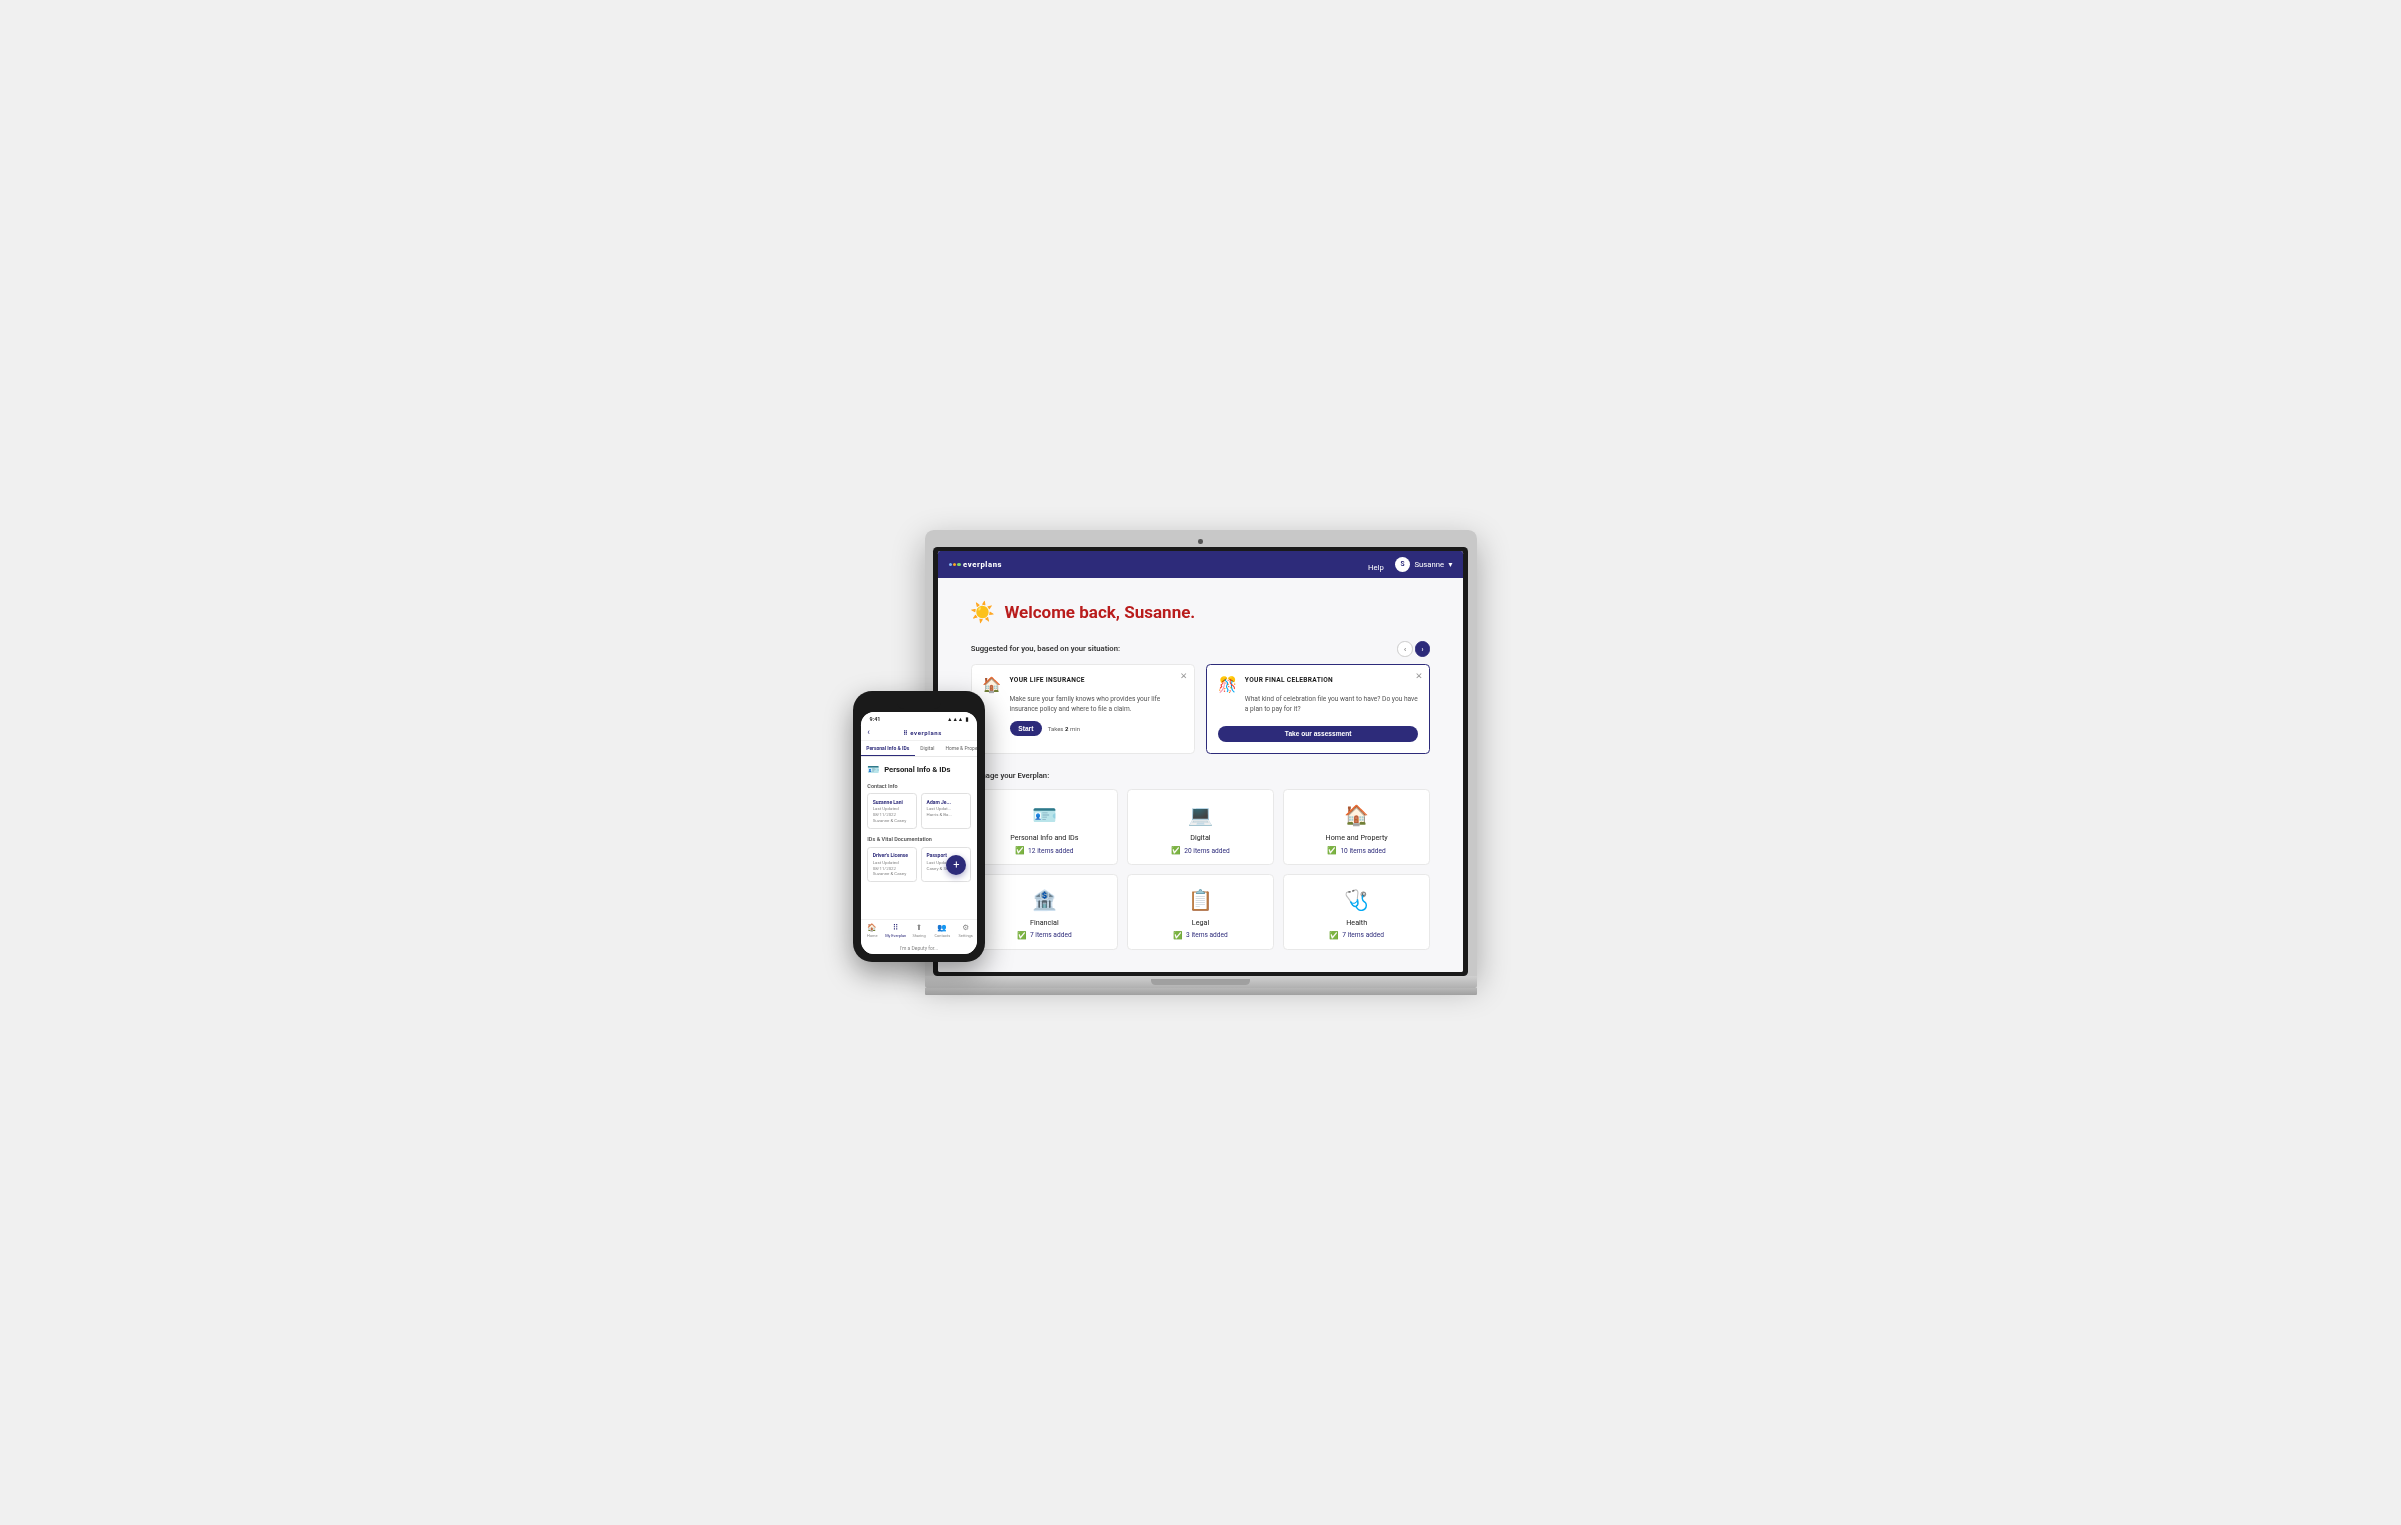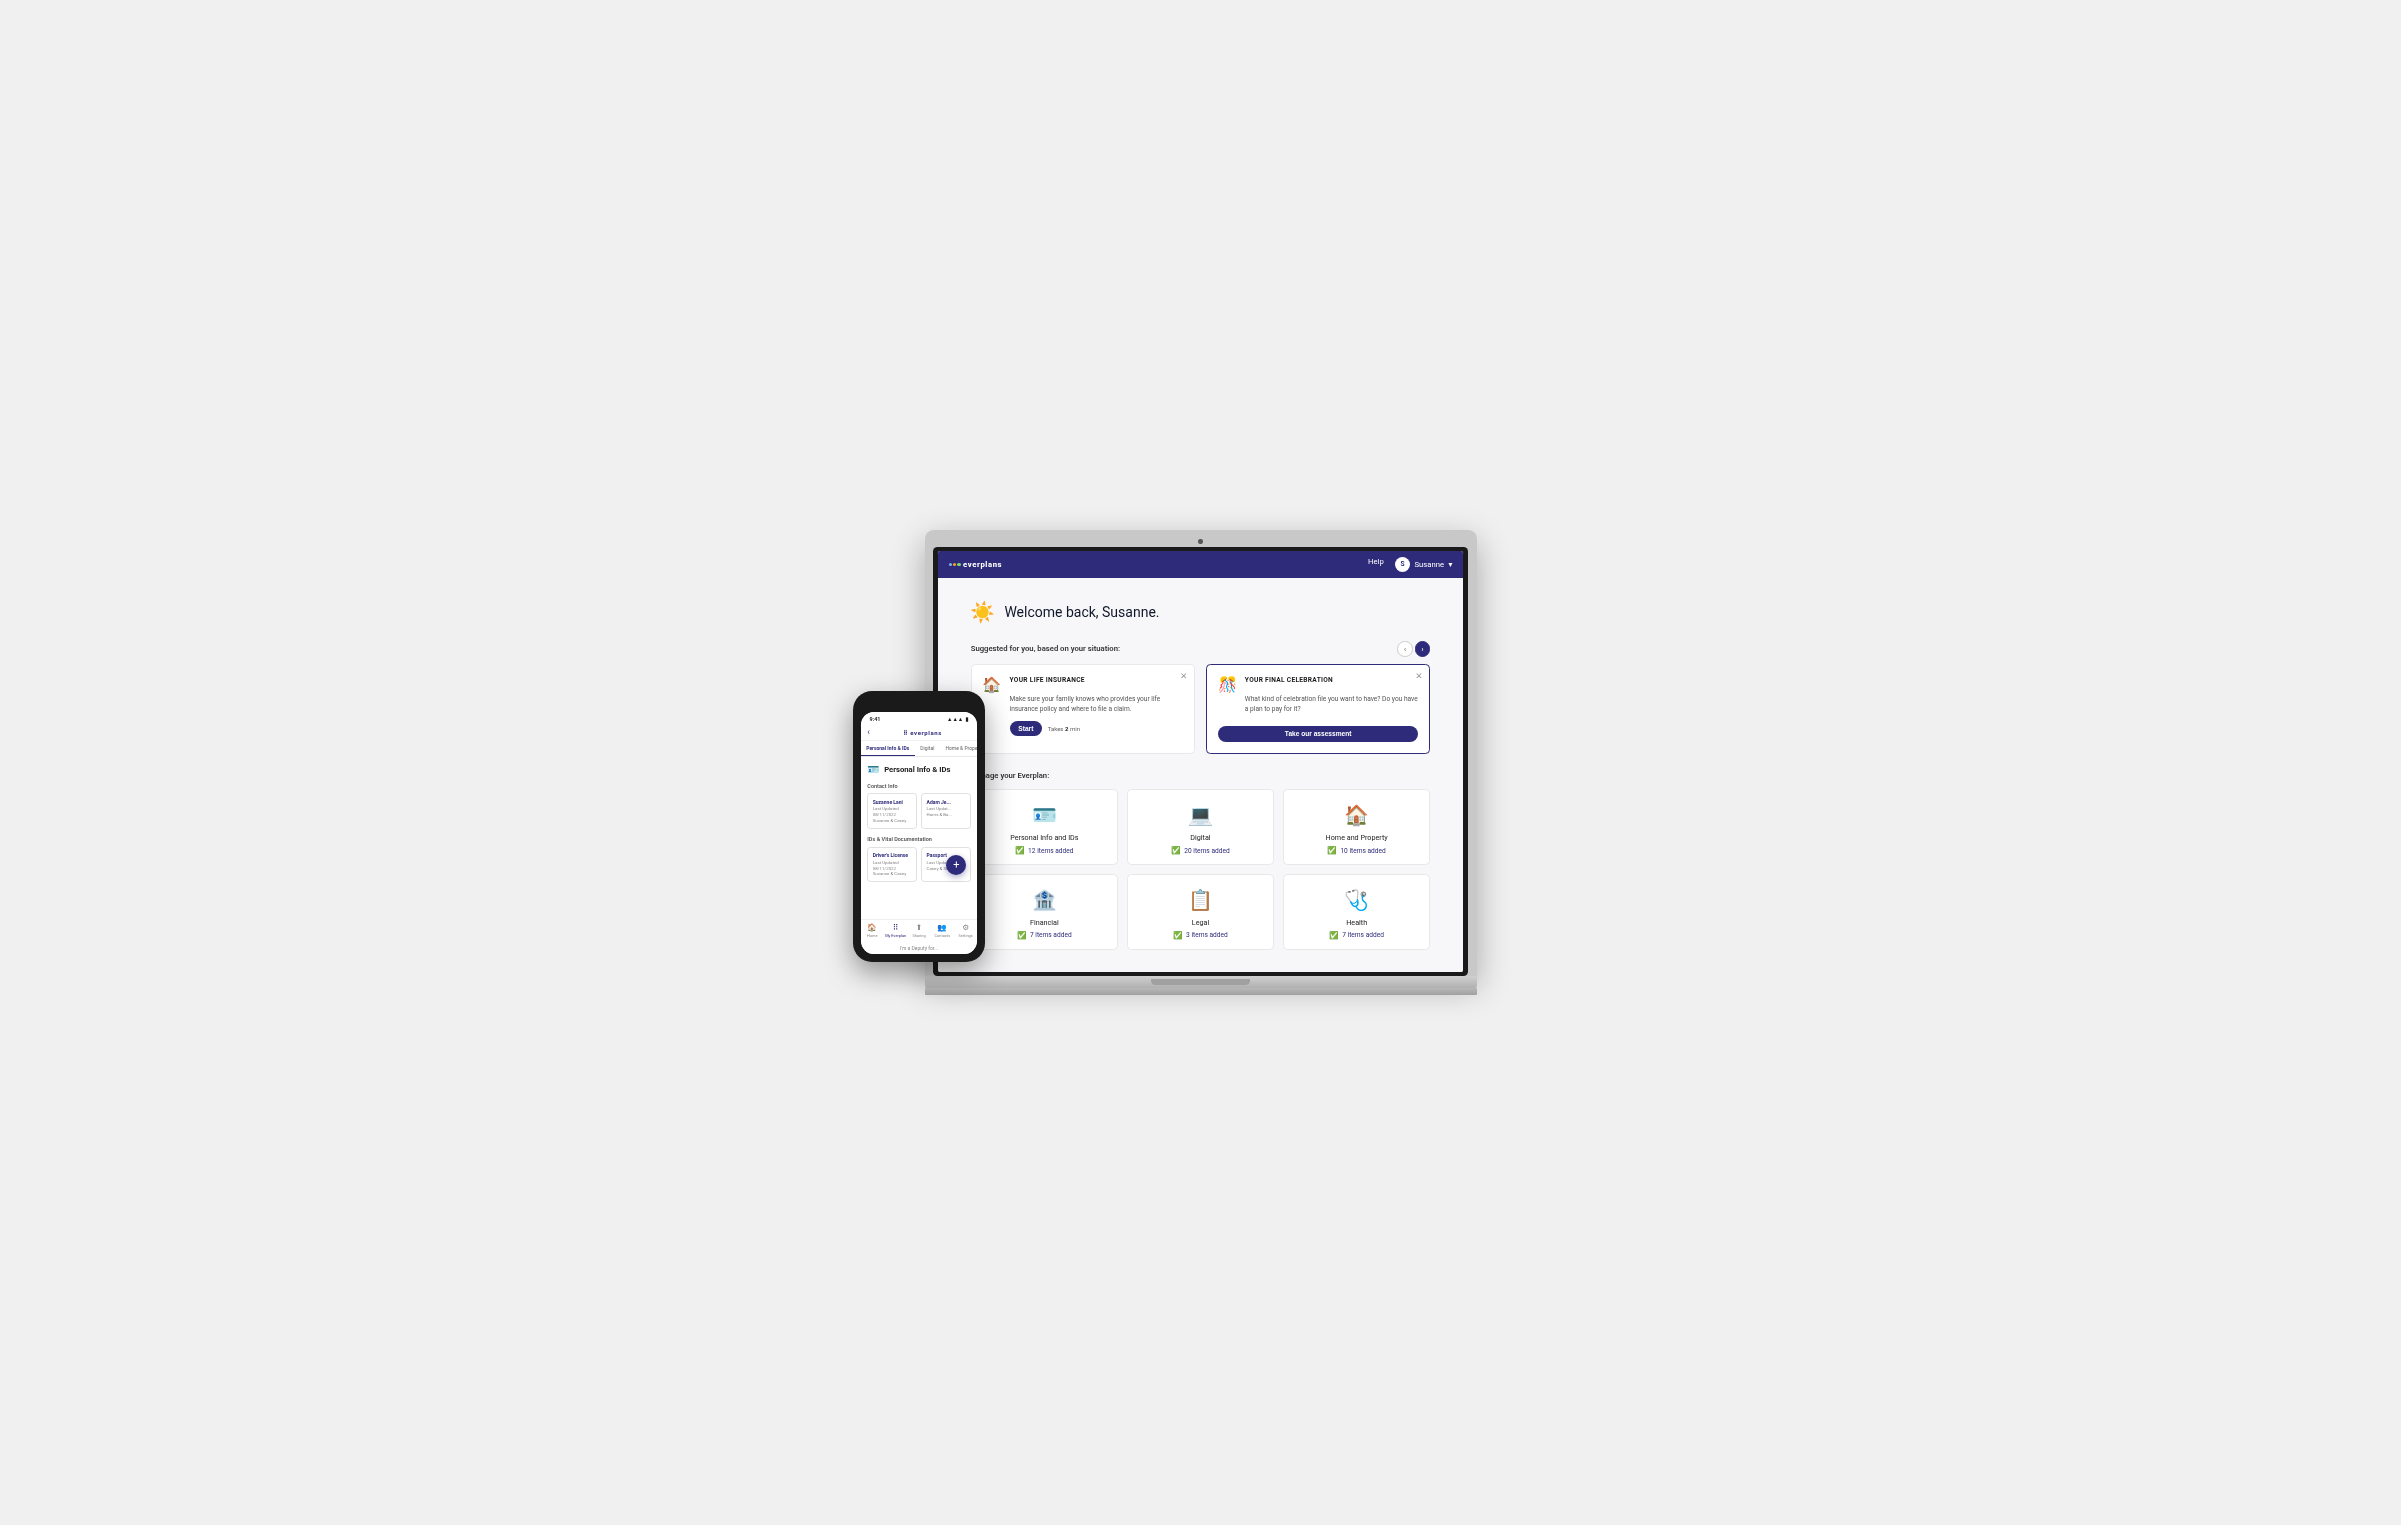--- a/index.html
+++ b/index.html
@@ -83,21 +83,21 @@
     .browser-nav {
       background: #2d2b7a;
       padding: 5.5px 11px;
       display: flex;
       align-items: center;
       justify-content: space-between;
     }
 
     .nav-right {
       display: flex;
-      align-items: flex-start;
+      align-items: flex-end;
       gap: 11px;
     }
 
     .nav-help {
       color: white;
       font-size: 7.7px;
       cursor: pointer;
     }
 
     .nav-user {
@@ -132,23 +132,23 @@
       align-items: center;
       gap: 8.8px;
       margin-bottom: 17.7px;
     }
 
     .sun-icon {
       font-size: 20px;
     }
 
     .welcome-text {
-      font-size: 14px;
-      font-weight: 400;
-      color: #0f172a;
+      font-size: 17px;
+      font-weight: 700;
+      color: #b91c1c;
     }
 
     .suggested-section {
       margin-bottom: 17.7px;
     }
 
     .section-label {
       font-size: 7.7px;
       font-weight: 600;
       color: #333;

